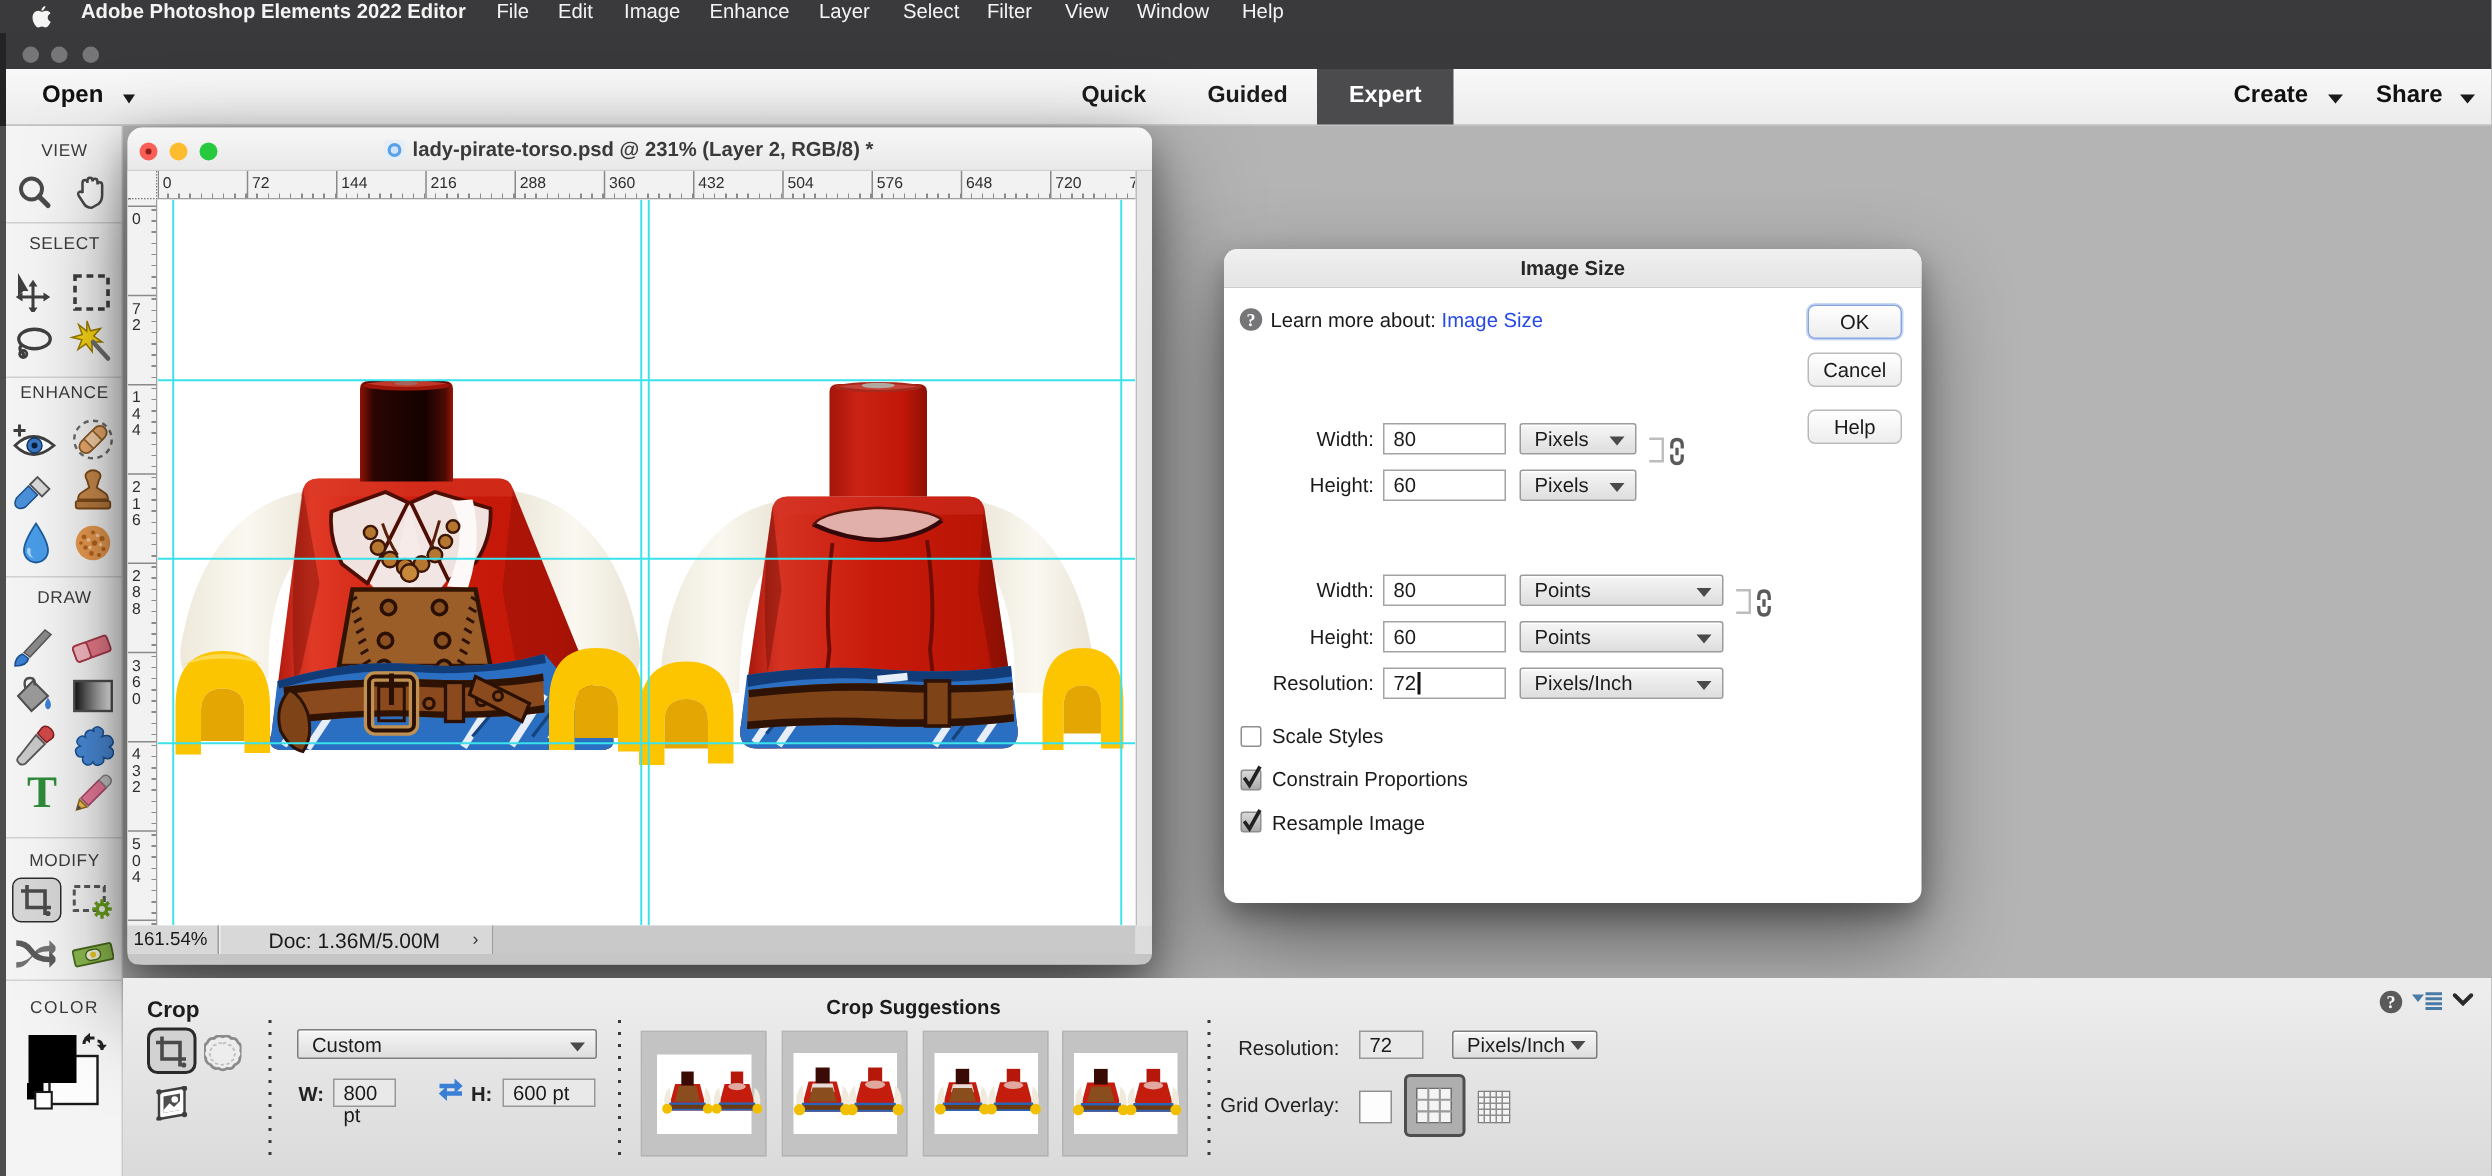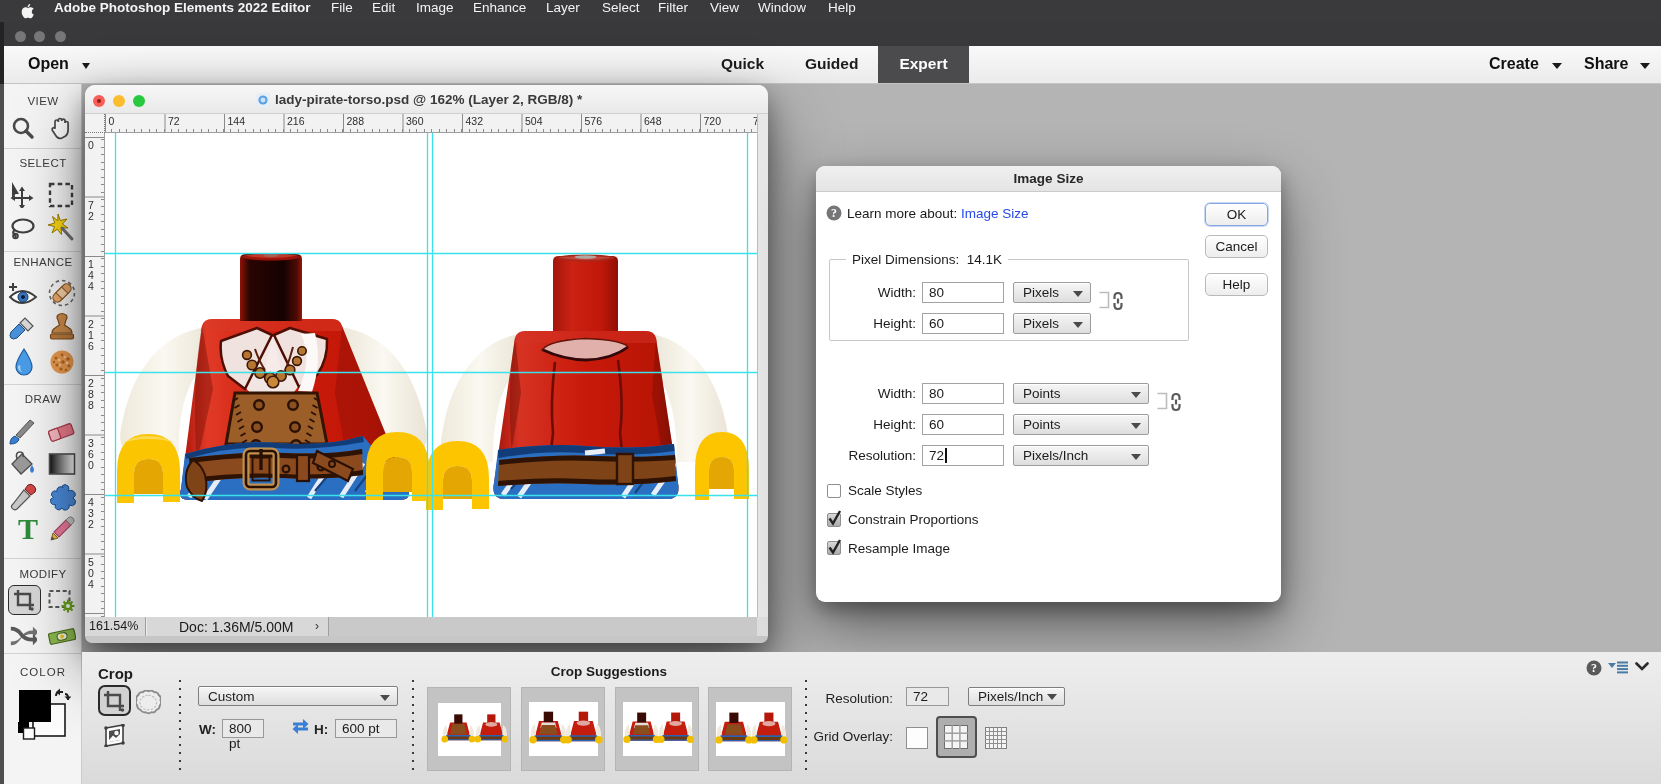--- a/index.html
+++ b/index.html
@@ -279,21 +279,21 @@
   <div class="abs" style="left:0;top:0;width:683px;height:29px;background:linear-gradient(#f7f7f7,#e9e9e9);border-bottom:1px solid #cfcfcf;border-radius:10px 10px 0 0"></div>
   <div class="abs" style="left:8px;top:10px;width:12px;height:12px;border-radius:50%;background:#f95f56"></div>
   <div class="abs" style="left:12px;top:14px;width:4px;height:4px;border-radius:50%;background:#8c1f17"></div>
   <div class="abs" style="left:28px;top:10px;width:12px;height:12px;border-radius:50%;background:#fdbc2e"></div>
   <div class="abs" style="left:48px;top:10px;width:12px;height:12px;border-radius:50%;background:#27c93f"></div>
   <svg class="abs" style="left:171px;top:8px" width="14" height="14" viewBox="0 0 14 14">
     <rect x="0" y="0" width="14" height="14" rx="3" fill="#e8eef6"></rect>
     <circle cx="7" cy="7" r="4.6" fill="#5aa2e8"></circle>
     <path d="M4.5 7 a2.5 2.5 0 0 1 5 0 a2.5 2.5 0 0 1 -5 0" fill="#cfe4fa"></path>
   </svg>
-  <div class="abs" style="left:190px;top:7px;font-size:13.5px;font-weight:bold;color:#3a3a3a">lady-pirate-torso.psd @ 162% (Layer 2, RGB/8) *</div>
+  <div class="abs" style="left:190px;top:7px;font-size:13.5px;font-weight:bold;color:#3a3a3a">lady-pirate-torso.psd @ 231% (Layer 2, RGB/8) *</div>
 
   <div class="abs" style="left:0;top:29px;width:20px;height:19px;background:#f2f2f2;border-right:1px dotted #7a7a7a;border-bottom:1px dotted #7a7a7a"></div>
 
   <div class="abs" style="left:20px;top:29px;width:652px;height:19px;background:#f2f2f2;border-bottom:1px solid #9f9f9f;overflow:hidden" id="hruler">
     <div class="abs" style="left:0;top:15px;width:652px;height:4px;background-image:repeating-linear-gradient(90deg,transparent 0 6.44px,#8a8a8a 6.44px 7.44px)"></div>
     <svg class="abs" style="left:0;top:0" width="652" height="19" viewBox="0 0 652 19">
       <g stroke="#8a8a8a" stroke-width="1">
         <line x1="0.5" y1="0" x2="0.5" y2="19"></line>
           <line x1="60" y1="0" x2="60" y2="19"></line>
         <line x1="119.5" y1="0" x2="119.5" y2="19"></line>
@@ -583,23 +583,20 @@
   <svg class="abs" style="left:10px;top:39px" width="16" height="16" viewBox="0 0 16 16">
     <circle cx="8" cy="8" r="7.5" fill="#767678"></circle>
     <text x="8" y="12" text-anchor="middle" font-family="Liberation Serif,serif" font-size="12" font-weight="bold" fill="#ffffff">?</text>
   </svg>
   <div class="dlglab" style="left:31px;top:40px">Learn more about: <span style="color:#2749e8">Image Size</span></div>
 
   <div class="btn" style="left:389px;top:37px;border:1.5px solid #85a6e3;box-shadow:0 0 0 1px #c9d8f2">OK</div>
   <div class="btn" style="left:389px;top:69px">Cancel</div>
   <div class="btn" style="left:389px;top:107px">Help</div>
 
-  <div class="fs" style="left:13px;top:93px;width:360px;height:82px">
-    <div class="fs-lab">Pixel Dimensions:&nbsp; 14.1K</div>
-  </div>
   <div class="rlab" style="left:20px;top:119px;width:80px">Width:</div>
   <div class="inp" style="left:106px;top:115.5px;width:82px;height:21px">
       <span>80</span>
     </div>
   <div class="dd" style="left:197px;top:115.5px;width:78px;height:21px">
       <span>Pixels</span>
       <div class="tri"></div>
     </div>
   <div class="rlab" style="left:20px;top:150px;width:80px">Height:</div>
   <div class="inp" style="left:106px;top:146.5px;width:82px;height:21px">

